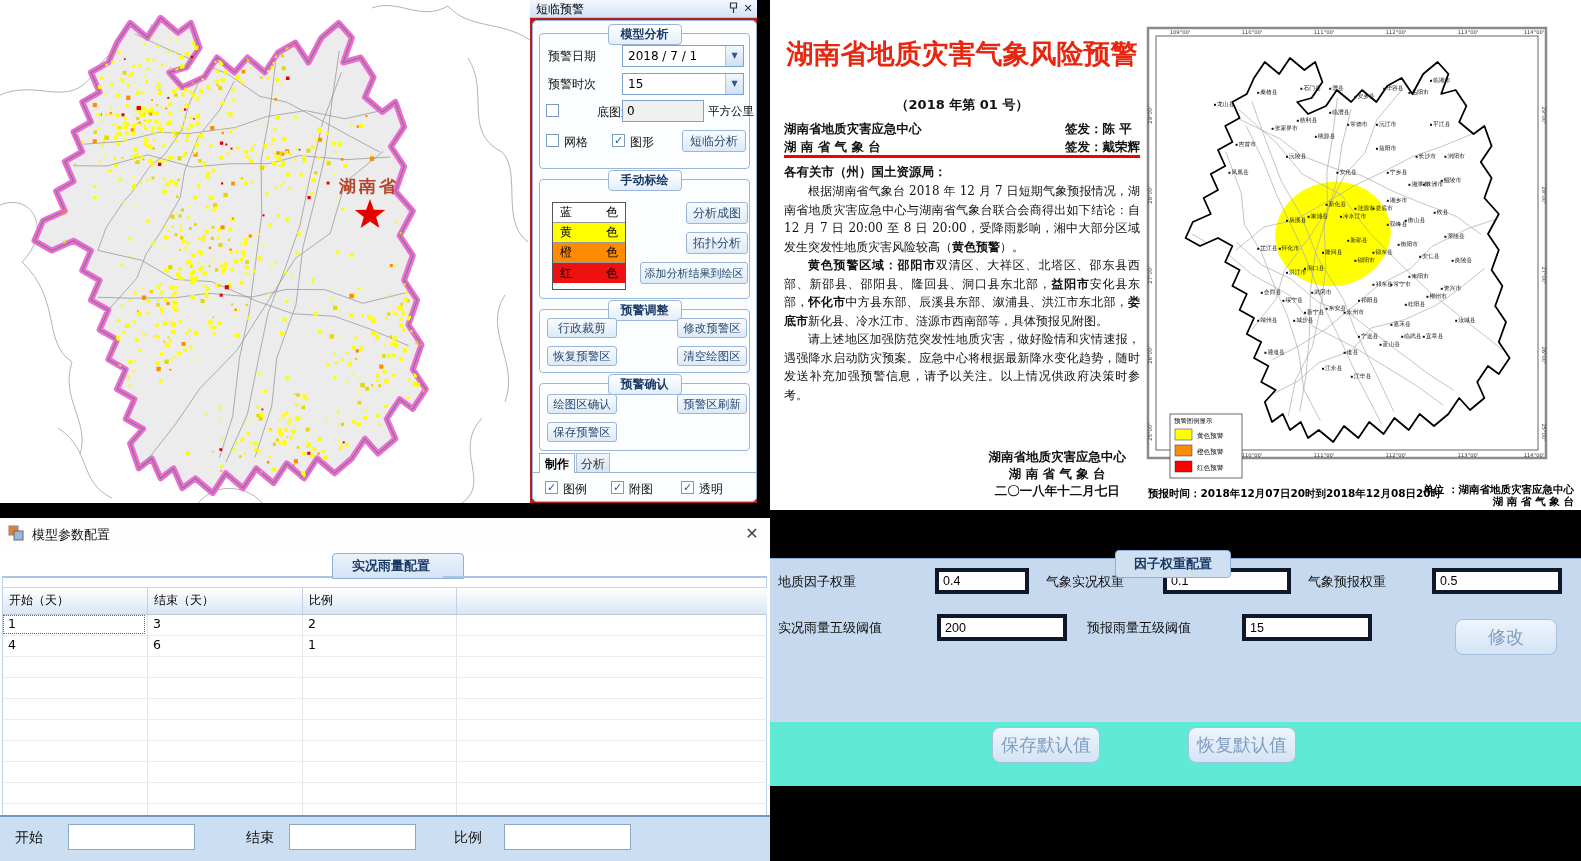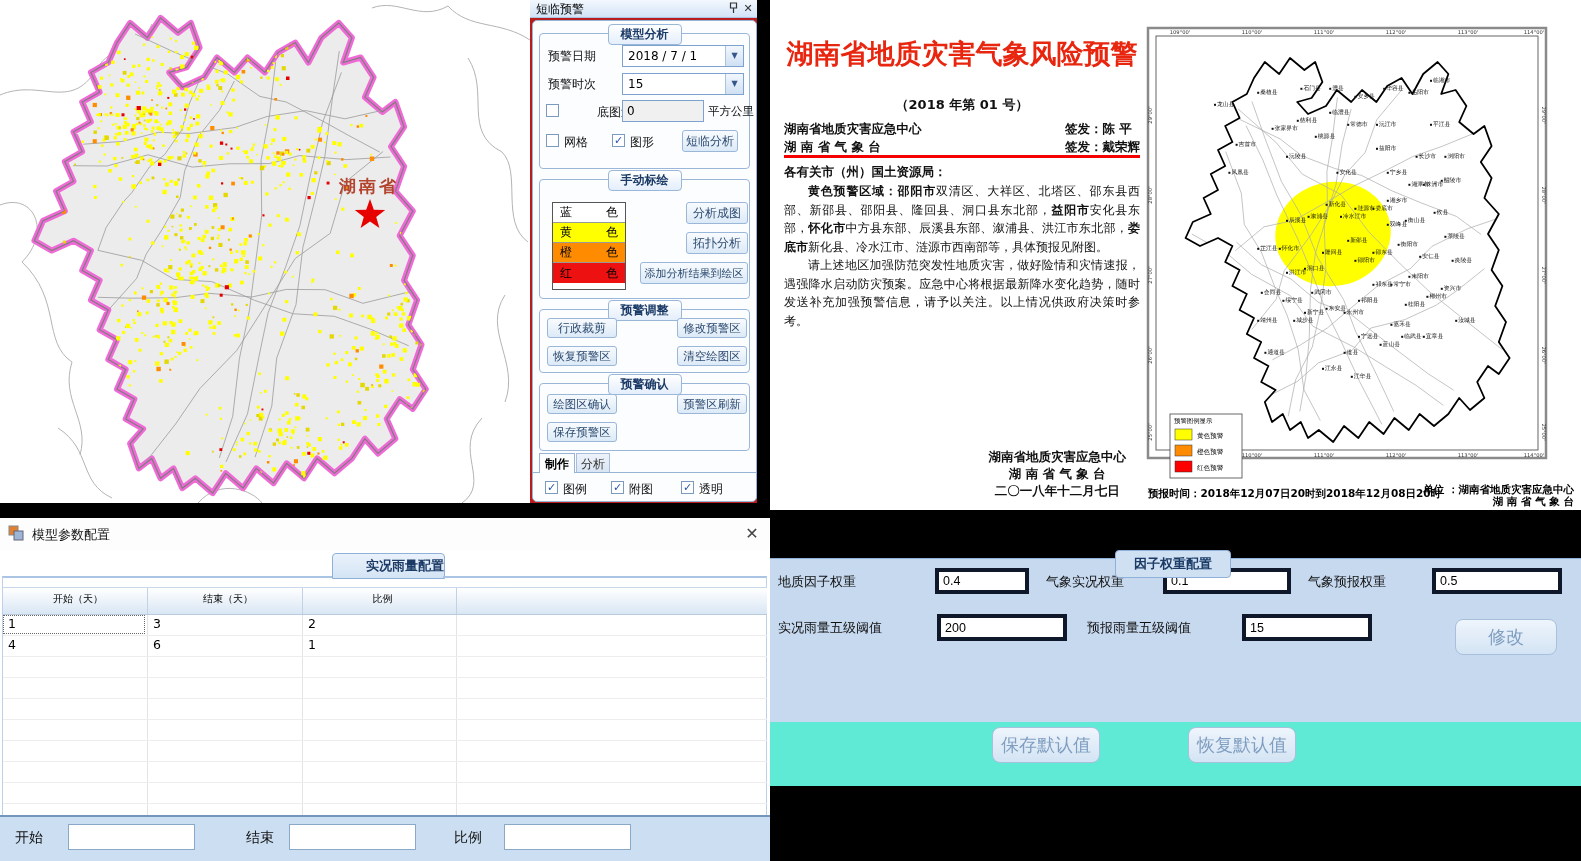--- a/index.html
+++ b/index.html
@@ -61,26 +61,26 @@
   #tm-title{position:absolute;left:0;top:4px;width:441px;text-align:center;font-size:14px;font-weight:bold;color:#000;white-space:nowrap;}
   #tm-cap-left{position:absolute;left:8px;top:487px;font-size:10.5px;font-weight:bold;color:#000;white-space:nowrap;}
   #tm-cap-right{position:absolute;left:272px;top:483px;width:162px;font-size:10.5px;font-weight:bold;color:#000;text-align:right;line-height:12px;}
 
   
   #model-dialog{left:0;top:503px;width:770px;height:358px;background:#fff;}
   #md-titlebar{position:absolute;left:0;top:15px;width:770px;height:32px;background:#fdfdfd;}
   #md-title{position:absolute;left:32px;top:8px;font-size:13px;color:#111;}
   #md-close{position:absolute;left:741px;top:5px;width:22px;height:22px;font-size:16px;color:#444;text-align:center;line-height:22px;cursor:pointer;}
   #md-group-label{position:absolute;left:332px;top:50px;width:111px;height:24px;background:linear-gradient(#eaf2fb,#d4e4f5);
-    border:1px solid #8fb0d8;border-radius:4px 4px 0 0;font-size:13px;font-weight:bold;color:#1b3a66;text-align:right;line-height:24px;}
+    border:1px solid #8fb0d8;border-radius:4px 4px 0 0;font-size:13px;font-weight:bold;color:#1b3a66;text-align:left;line-height:24px;padding-left:19px;}
   .md-gline{position:absolute;top:73px;height:2px;background:#a9c5e3;}
   .md-side{position:absolute;width:1px;background:#bcd2ea;}
   #md-table{position:absolute;left:3px;top:84px;width:764px;}
   .th-row{display:flex;height:26px;background:linear-gradient(#ffffff,#d9e6f4);border-top:1px solid #c9d8e8;border-bottom:1px solid #b9cadd;}
-  .th{box-sizing:border-box;border-right:1px solid #c2d2e4;font-size:10px;color:#000;padding:4px 0 8px 6px;text-align:center;}
+  .th{box-sizing:border-box;border-right:1px solid #c2d2e4;font-size:12px;color:#000;padding:4px 0 8px 6px;}
   .td-row{display:flex;height:20px;border-bottom:1px solid #ededed;}
   .td{box-sizing:border-box;border-right:1px solid #e4e4e4;font-size:12.5px;color:#000;padding:1px 0 0 5px;position:relative;}
   .td.focus:after{content:"";position:absolute;left:0;top:0;right:2px;bottom:1px;border:1px dotted #666;}
   #md-footer{position:absolute;left:0;top:312px;width:770px;height:46px;background:#ccdef2;border-top:2px solid #7396bd;box-sizing:border-box;}
   .md-flabel{position:absolute;top:12px;font-size:14px;color:#111;}
   .md-finput{position:absolute;top:7px;width:127px;height:26px;background:#fff;border:1px solid #8aa8c8;box-sizing:border-box;font-size:13px;padding:0 4px;}
 
   
   #weight-area{left:770px;top:510px;width:811px;height:351px;background:#000;}
   #wa-blue{position:absolute;left:0;top:48px;width:811px;height:164px;background:#c6d9ef;border-top:1px solid #8fb0d8;box-sizing:border-box;}
@@ -1161,21 +1161,21 @@
           <span class="dd-btn">▼</span>
         </div>
         <span class="cb" style="left:6px;top:70px;"></span>
         <span class="lbl" style="left:24px;top:70px;margin-left:33px;">底图过滤</span>
         <input class="txt" style="left: 82px; top: 66px; width: 82px; height: 22px; background: rgb(240, 240, 240);" value="0">
         <span class="lbl" style="left:168px;top:70px;font-size:11.5px;">平方公里</span>
         <span class="cb" style="left:6px;top:100px;"></span>
         <span class="lbl" style="left:24px;top:100px;">网格</span>
         <span class="cb" style="left:72px;top:100px;">✓</span>
         <span class="lbl" style="left:90px;top:100px;">图形</span>
-        <div class="btn" style="left:142px;top:96px;width:56px;height:22px;">短临分析</div>
+        <div class="btn" style="left:142px;top:96px;width:64px;height:22px;">短临分析</div>
       </div>
 
       <div class="grp" style="left:6px;top:158px;width:209px;height:118px;">
         <div class="grp-label">手动标绘</div>
         <div id="color-list" class="abs">
           <div class="color-row" style="background: rgb(255, 255, 255);">
               <span>蓝</span>
               <span>色</span>
             </div>
           <div class="color-row" style="background: rgb(255, 255, 0);">
@@ -1235,20 +1235,21 @@
         <div>湖南省地质灾害应急中心</div>
         <div>湖 南 省 气 象 台</div>
       </div>
       <div class="doc-org" style="right:0;top:120px;">
         <div>签发：陈  平</div>
         <div>签发：戴荣辉</div>
       </div>
       <div id="doc-rule"></div>
       <div id="doc-recipient">各有关市（州）国土资源局：</div>
       <div id="doc-body">
+          <p><span>根据湖南省气象台 2018 年 12 月 7 日短期气象预报情况，湖南省地质灾害应急中心与湖南省气象台联合会商得出如下结论：自 12 月 7 日 20:00 至 8 日 20:00，受降雨影响，湘中大部分区域发生突发性地质灾害风险较高（</span><b>黄色预警</b><span>）。</span></p>
           <p><b>黄色预警区域：</b><b>邵阳市</b><span>双清区、大祥区、北塔区、邵东县西部、新邵县、邵阳县、隆回县、洞口县东北部，</span><b>益阳市</b><span>安化县东部，</span><b>怀化市</b><span>中方县东部、辰溪县东部、溆浦县、洪江市东北部，</span><b>娄底市</b><span>新化县、冷水江市、涟源市西南部等，具体预报见附图。</span></p>
           <p><span>请上述地区加强防范突发性地质灾害，做好险情和灾情速报，遇强降水启动防灾预案。应急中心将根据最新降水变化趋势，随时发送补充加强预警信息，请予以关注。以上情况供政府决策时参考。</span></p>
         </div>
       <div id="doc-sign">
         <div>湖南省地质灾害应急中心</div>
         <div>湖 南 省 气 象 台</div>
         <div>二〇一八年十二月七日</div>
       </div>
     </div>
 

